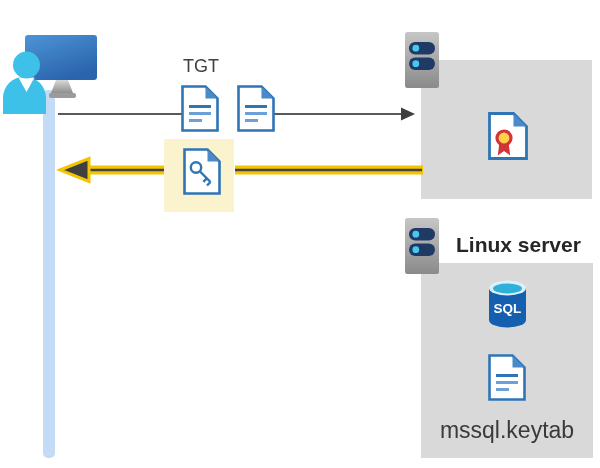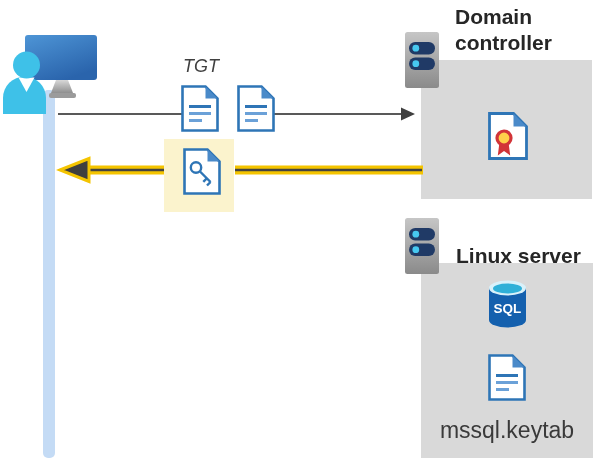--- a/index.html
+++ b/index.html
@@ -125,22 +125,21 @@
 
   <svg class="abs" style="left:488px;top:354px;z-index:4;" width="38" height="47" viewBox="0 0 38 47">
     <path d="M1.5,1.5 H24.5 L36.5,13.5 V45.5 H1.5 Z" fill="#ffffff" stroke="#2e75b6" stroke-width="2.6"></path>
     <path d="M24.5,1.5 V13.5 H36.5 Z" fill="#4a8ac9"></path>
     <line x1="8" y1="21.5" x2="30" y2="21.5" stroke="#2e75b6" stroke-width="3"></line>
     <line x1="8" y1="28.5" x2="30" y2="28.5" stroke="#6ba1d8" stroke-width="3"></line>
     <line x1="8" y1="35.5" x2="21" y2="35.5" stroke="#6ba1d8" stroke-width="3"></line>
   </svg>
 
 
-  <div class="abs small-label" style="left:171px;top:56px;width:60px;text-align:center;z-index:5;font-style:italic;">TGT</div>
+  <div class="abs small-label" style="left:171px;top:56px;width:60px;text-align:center;z-index:5;">TGT</div>
 
 
-  <div class="abs title" style="left:455px;top:4px;width:118px;z-index:5;">Domain controller</div>
 
-  <div class="abs title" style="left:456px;top:243px;white-space:nowrap;z-index:5;">Linux server</div>
+  <div class="abs title" style="left:456px;top:232px;white-space:nowrap;z-index:5;">Linux server</div>
 
   <div class="abs keytab-text" style="left:421px;top:417px;width:172px;z-index:5;">mssql.keytab</div>
 
 </div>
 
 </body></html>

